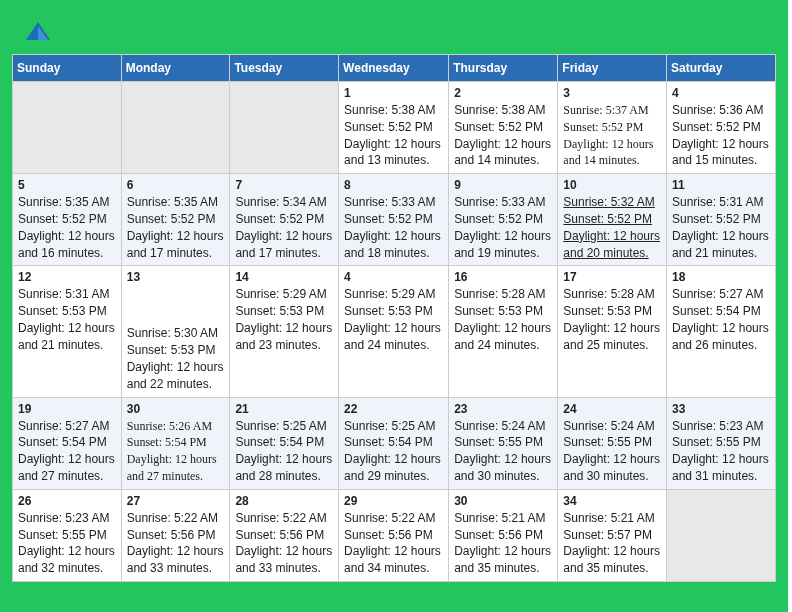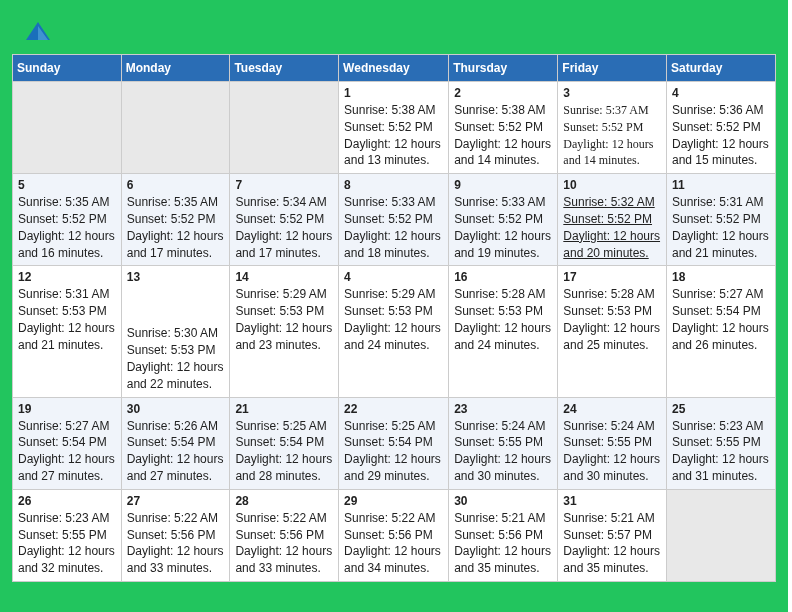--- a/index.html
+++ b/index.html
@@ -278,21 +278,21 @@
           <tr>
             <td>
               <span class="day-num">19</span>
               <div class="day-info" style="white-space: pre-line;">Sunrise: 5:27 AM
 Sunset: 5:54 PM
 Daylight: 12 hours
 and 27 minutes.</div>
             </td>
             <td>
               <span class="day-num">30</span>
-              <div class="day-info" style="white-space: pre-line;">Sunrise: 5:26 AM
+              <div class="day-info" style="white-space: pre-line; font-family: Liberation Serif, serif;">Sunrise: 5:26 AM
 Sunset: 5:54 PM
 Daylight: 12 hours
 and 27 minutes.</div>
             </td>
             <td>
               <span class="day-num">21</span>
               <div class="day-info" style="white-space: pre-line;">Sunrise: 5:25 AM
 Sunset: 5:54 PM
 Daylight: 12 hours
 and 28 minutes.</div>
@@ -312,21 +312,21 @@
 and 30 minutes.</div>
             </td>
             <td>
               <span class="day-num">24</span>
               <div class="day-info" style="white-space: pre-line;">Sunrise: 5:24 AM
 Sunset: 5:55 PM
 Daylight: 12 hours
 and 30 minutes.</div>
             </td>
             <td>
-              <span class="day-num">25</span>
+              <span class="day-num">33</span>
               <div class="day-info" style="white-space: pre-line;">Sunrise: 5:23 AM
 Sunset: 5:55 PM
 Daylight: 12 hours
 and 31 minutes.</div>
             </td>
           </tr>
           <tr>
             <td>
               <span class="day-num">26</span>
               <div class="day-info" style="white-space: pre-line;">Sunrise: 5:23 AM
@@ -356,21 +356,21 @@
 and 34 minutes.</div>
             </td>
             <td>
               <span class="day-num">30</span>
               <div class="day-info" style="white-space: pre-line;">Sunrise: 5:21 AM
 Sunset: 5:56 PM
 Daylight: 12 hours
 and 35 minutes.</div>
             </td>
             <td>
-              <span class="day-num">31</span>
+              <span class="day-num">34</span>
               <div class="day-info" style="white-space: pre-line;">Sunrise: 5:21 AM
 Sunset: 5:57 PM
 Daylight: 12 hours
 and 35 minutes.</div>
             </td>
             <td class="empty"></td>
           </tr>
         </tbody>
     </table>
   </div>

